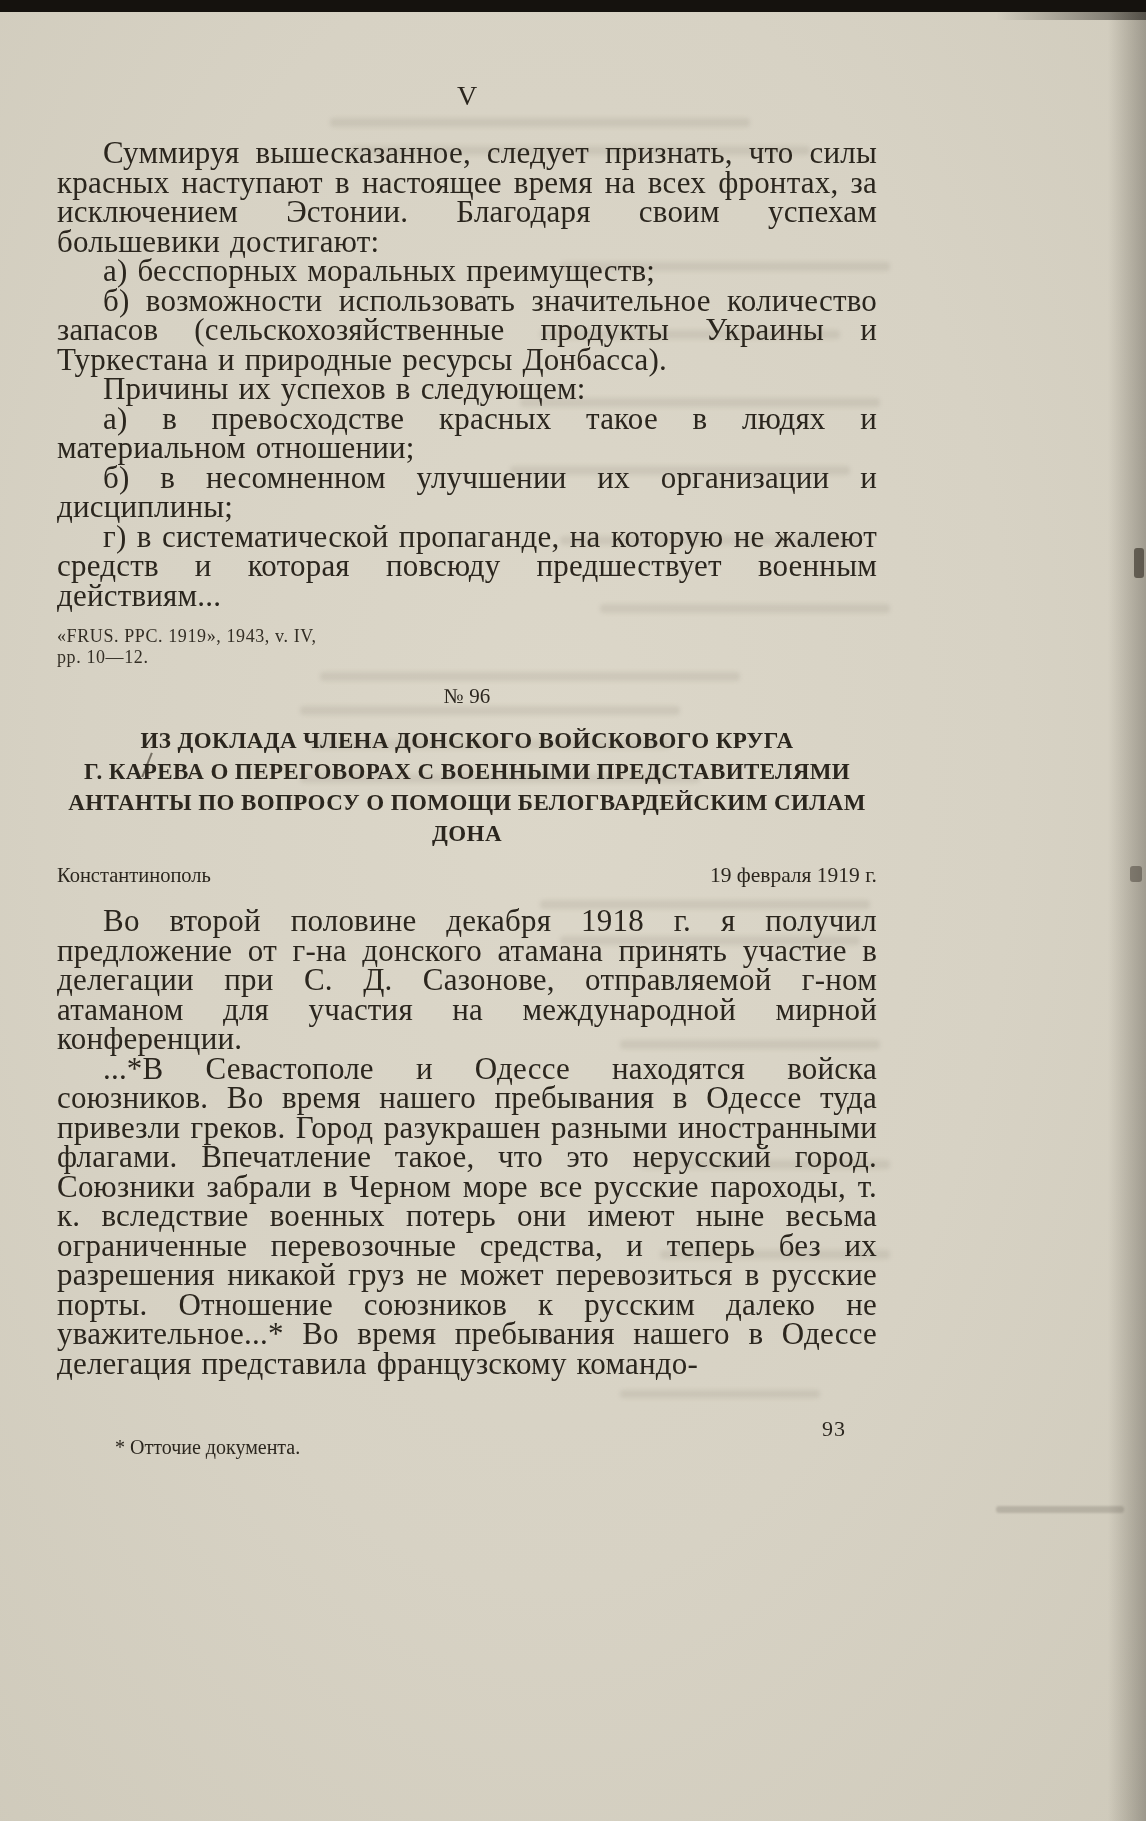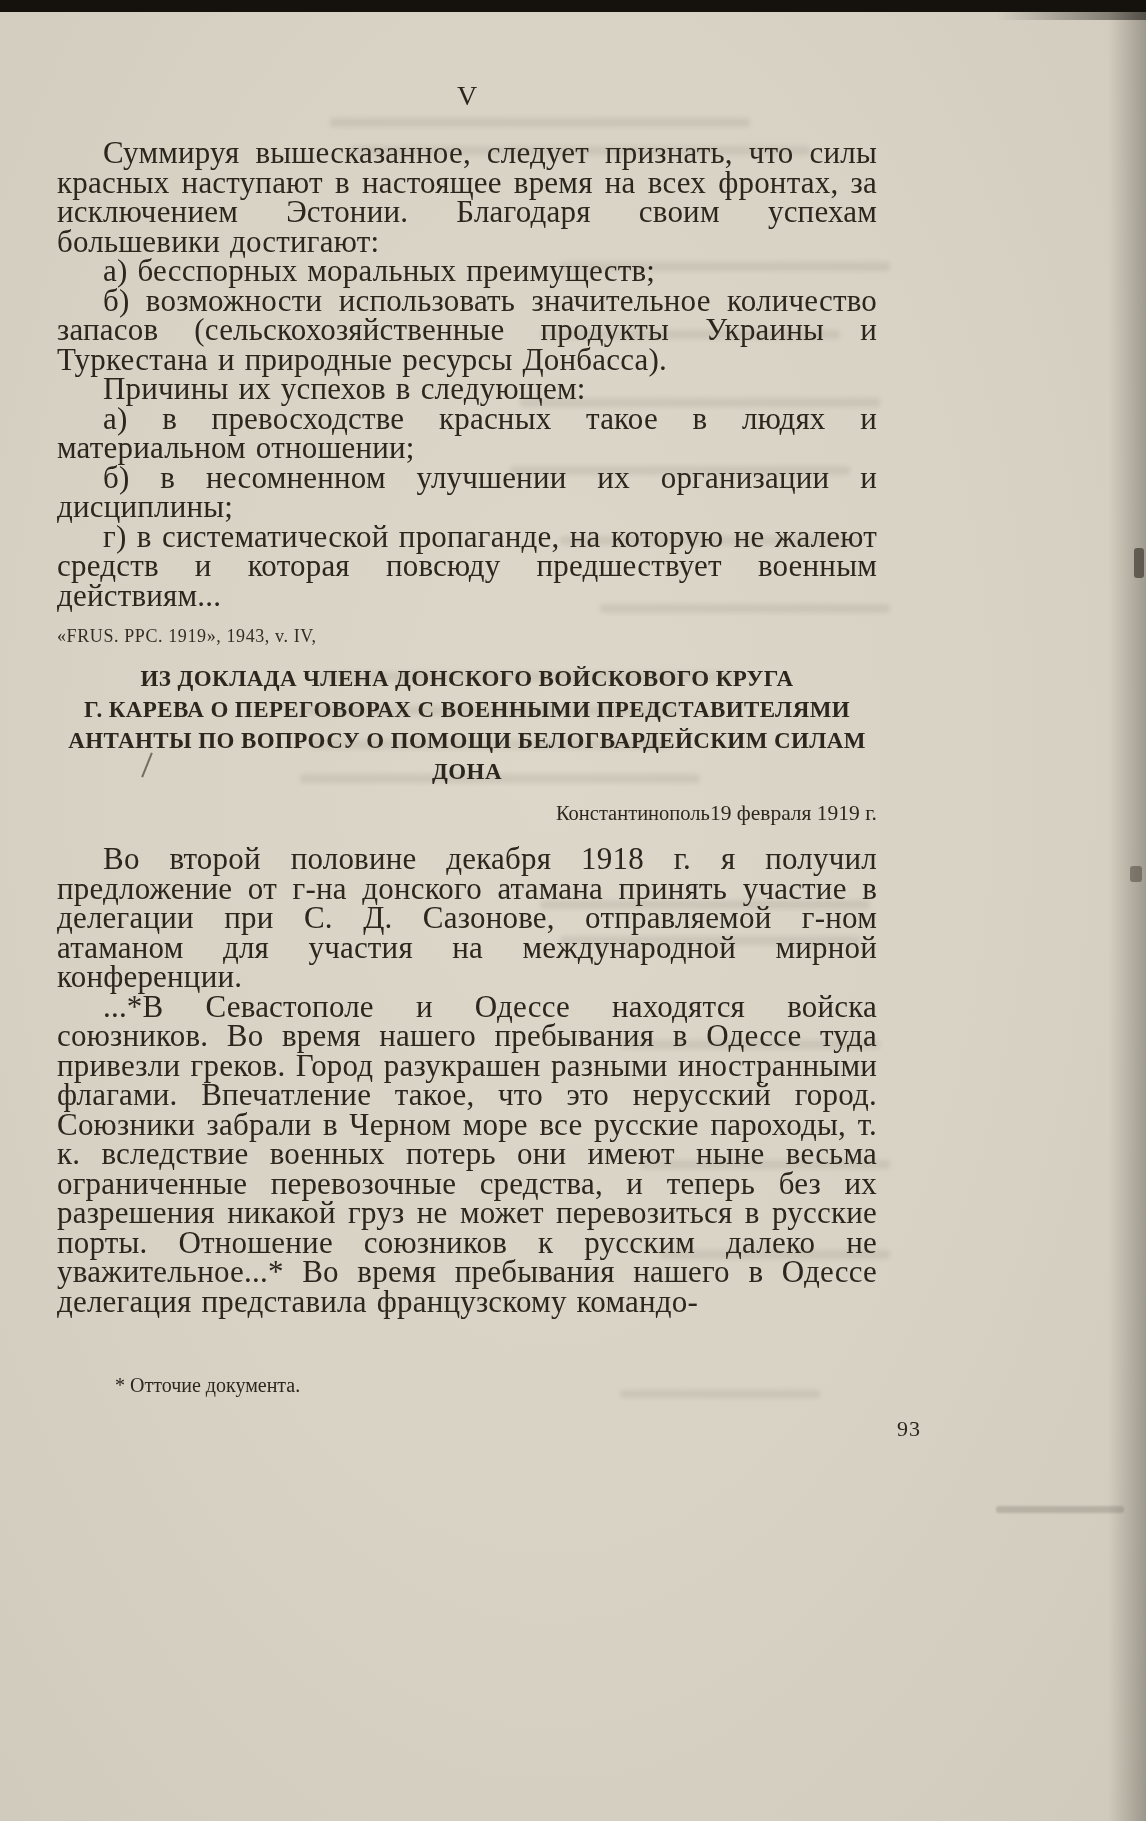--- a/index.html
+++ b/index.html
@@ -25,25 +25,25 @@
   
   .bleed{position:absolute;left:0;top:0;width:1146px;height:1821px;pointer-events:none;}
   .bleed div{position:absolute;background:rgba(104,96,82,0.12);filter:blur(2px);border-radius:4px;}
 
   .content{position:absolute;left:57px;top:80px;width:820px;}
   .section-num{text-align:center;font-size:28px;margin-bottom:26px;}
   p.body{margin:0;font-size:31px;line-height:29.5px;text-indent:46px;text-align:justify;letter-spacing:.2px;word-spacing:2px;}
   .citation{margin:16px 0 16px;font-size:18px;line-height:21px;letter-spacing:.6px;color:#332e25;}
   .doc-number{text-align:center;font-size:21px;margin:12px 0 16px;}
   .doc-title{text-align:center;font-weight:bold;font-size:23px;line-height:31px;letter-spacing:.4px;}
-  .dateline{display:flex;justify-content:flex-end;align-items:baseline;margin:14px 0 18px;}
+  .dateline{display:flex;justify-content:space-between;align-items:baseline;margin:14px 0 18px;}
   .dateline .place{font-size:20.5px;}
   .dateline .date{font-size:21.5px;font-family:Liberation Serif, serif;}
   .footnote{margin:58px 0 0 0;font-size:20px;text-indent:58px;}
-  .pagenum{position:absolute;left:897px;top:1416px;font-size:22px;letter-spacing:1px;}
+  .pagenum{position:absolute;left:822px;top:1416px;font-size:22px;letter-spacing:1px;}
 </style>
 </head>
 <body>
 
 <div class="scan">
 
   <div class="top-edge"></div>
   <div class="top-edge-right"></div>
   <div class="edge-speck speck-a"></div>
   <div class="edge-speck speck-b"></div>
@@ -78,22 +78,24 @@
     <p class="body">Суммируя вышесказанное, следует признать, что силы красных наступают в настоящее время на всех фронтах, за исключением Эстонии. Благодаря своим успехам большевики достигают:</p>
     <p class="body">а) бесспорных моральных преимуществ;</p>
     <p class="body">б) возможности использовать значительное количество запасов (сельскохозяйственные продукты Украины и Туркестана и природные ресурсы Донбасса).</p>
     <p class="body">Причины их успехов в следующем:</p>
     <p class="body">а) в превосходстве красных такое в людях и материальном отношении;</p>
     <p class="body">б) в несомненном улучшении их организации и дисциплины;</p>
     <p class="body">г) в систематической пропаганде, на которую не жалеют средств и которая повсюду предшествует военным действиям...</p>
 
     <div class="citation">
       <div>«FRUS. PPC. 1919», 1943, v. IV,</div>
+      <div>pp. 10—12.</div>
     </div>
 
+    <div class="doc-number">№ 96</div>
 
     <div class="doc-title">
       <div>ИЗ ДОКЛАДА ЧЛЕНА ДОНСКОГО ВОЙСКОВОГО КРУГА</div>
       <div>Г. КАРЕВА О ПЕРЕГОВОРАХ С ВОЕННЫМИ ПРЕДСТАВИТЕЛЯМИ</div>
       <div>АНТАНТЫ ПО ВОПРОСУ О ПОМОЩИ БЕЛОГВАРДЕЙСКИМ СИЛАМ</div>
       <div>ДОНА</div>
     </div>
 
     <div class="dateline">
       <span class="place">Константинополь</span>

